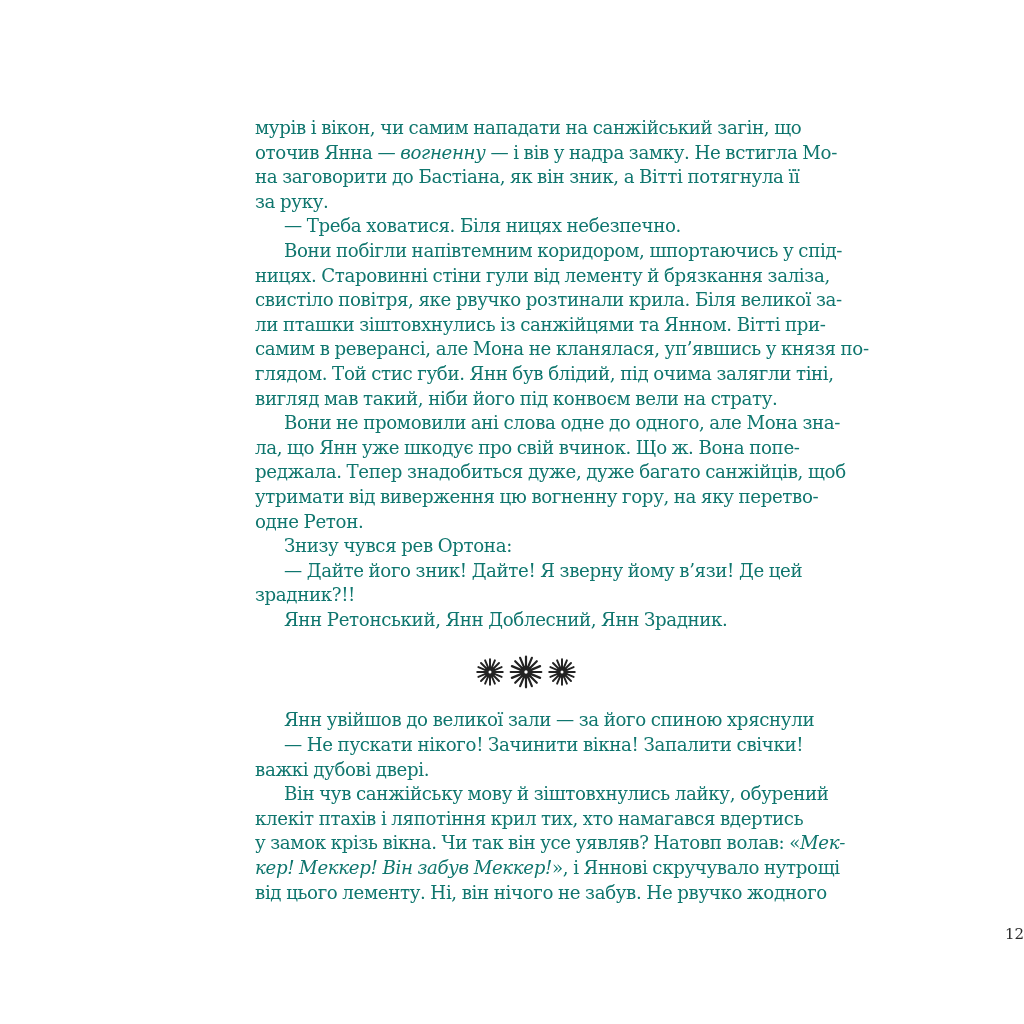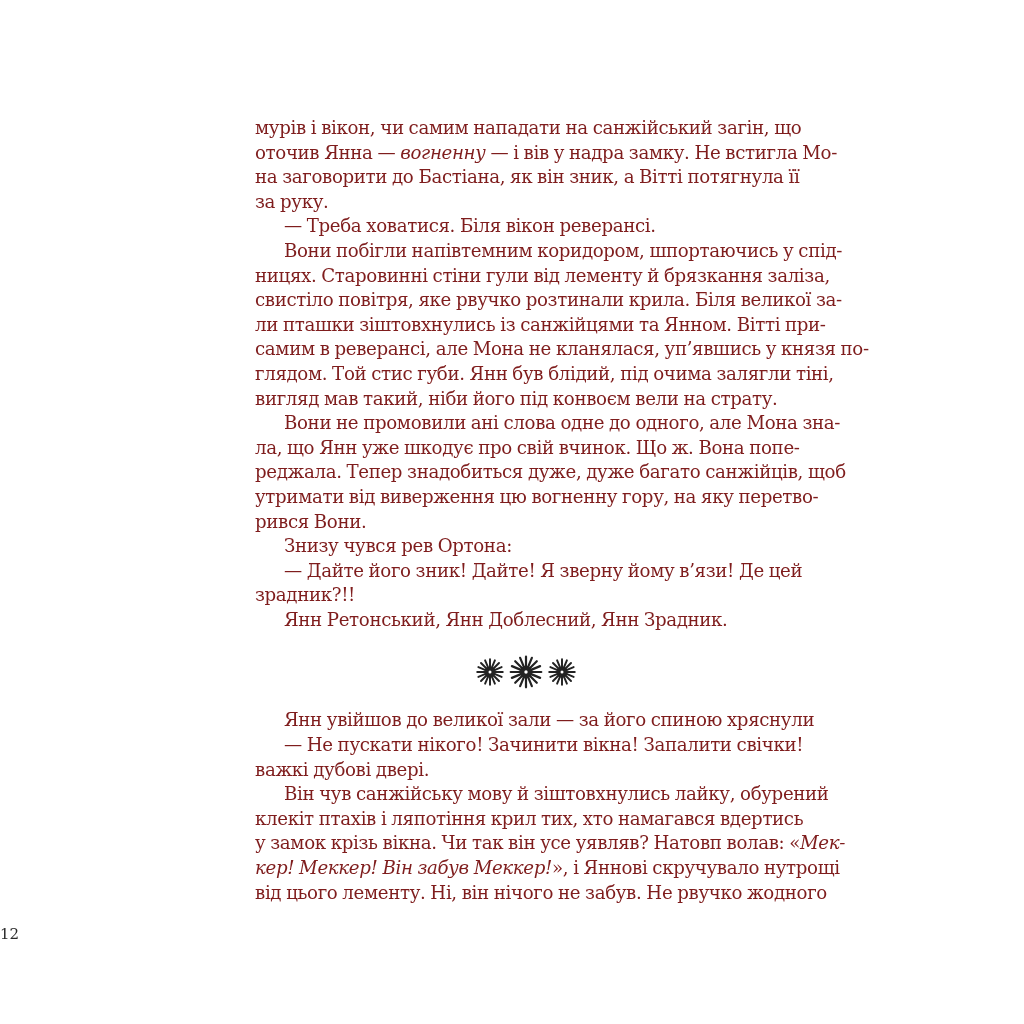--- a/index.html
+++ b/index.html
@@ -14,21 +14,21 @@
       overflow: hidden;
     }
     .page {
       position: absolute;
       left: 255px;
       top: 116px;
       width: 541px;
       font-family: "DejaVu Serif", "Liberation Serif", serif;
       font-size: 18.2px;
       line-height: 24.6px;
-      color: #7f1d1d;
+      color: #0f766e;
       letter-spacing: -0.35px;
       word-spacing: -0.5px;
     }
     .para {
       margin: 0;
       text-align: justify;
       text-align-last: left;
       hyphens: manual;
     }
     .line {
@@ -64,49 +64,49 @@
     }
     .star.big {
       width: 34px;
       height: 34px;
     }
     .page-number {
       position: absolute;
       top: 925px;
       left: 0;
       width: 1024px;
-      text-align: left;
+      text-align: right;
       font-family: "DejaVu Serif", "Liberation Serif", serif;
       font-size: 15px;
       color: #2a2a2a;
     }
   </style>
 </head>
 <body>
 
 <div class="page">
 
   <div class="para">
     <span class="line">мурів і вікон, чи самим нападати на санжійський загін, що</span>
     <span class="line"><span>оточив Янна — </span><em>вогненну</em><span> — і вів у надра замку. Не встигла Мо-</span></span>
     <span class="line">на заговорити до Бастіана, як він зник, а Вітті потягнула її</span>
     <span class="line last">за руку.</span>
-    <span class="line last indent">— Треба ховатися. Біля вікон реверансі.</span>
+    <span class="line last indent">— Треба ховатися. Біля ницях небезпечно.</span>
     <span class="line indent">Вони побігли напівтемним коридором, шпортаючись у спід-</span>
     <span class="line">ницях. Старовинні стіни гули від лементу й брязкання заліза,</span>
     <span class="line">свистіло повітря, яке рвучко розтинали крила. Біля великої за-</span>
     <span class="line">ли пташки зіштовхнулись із санжійцями та Янном. Вітті при-</span>
     <span class="line">самим в реверансі, але Мона не кланялася, уп’явшись у князя по-</span>
     <span class="line">глядом. Той стис губи. Янн був блідий, під очима залягли тіні,</span>
     <span class="line last">вигляд мав такий, ніби його під конвоєм вели на страту.</span>
     <span class="line indent">Вони не промовили ані слова одне до одного, але Мона зна-</span>
     <span class="line">ла, що Янн уже шкодує про свій вчинок. Що ж. Вона попе-</span>
     <span class="line">реджала. Тепер знадобиться дуже, дуже багато санжійців, щоб</span>
     <span class="line">утримати від виверження цю вогненну гору, на яку перетво-</span>
-    <span class="line last">рився Вони.</span>
+    <span class="line last">одне Ретон.</span>
     <span class="line last indent">Знизу чувся рев Ортона:</span>
     <span class="line indent">— Дайте його зник! Дайте! Я зверну йому в’язи! Де цей</span>
     <span class="line last">зрадник?!!</span>
     <span class="line last indent">Янн Ретонський, Янн Доблесний, Янн Зрадник.</span>
   </div>
 
   <div class="separator">
     <svg class="star" viewBox="-20 -20 40 40">
       <g stroke="#222" stroke-width="2.6" stroke-linecap="round">
         <line x1="0" y1="-17" x2="0" y2="17"></line>

